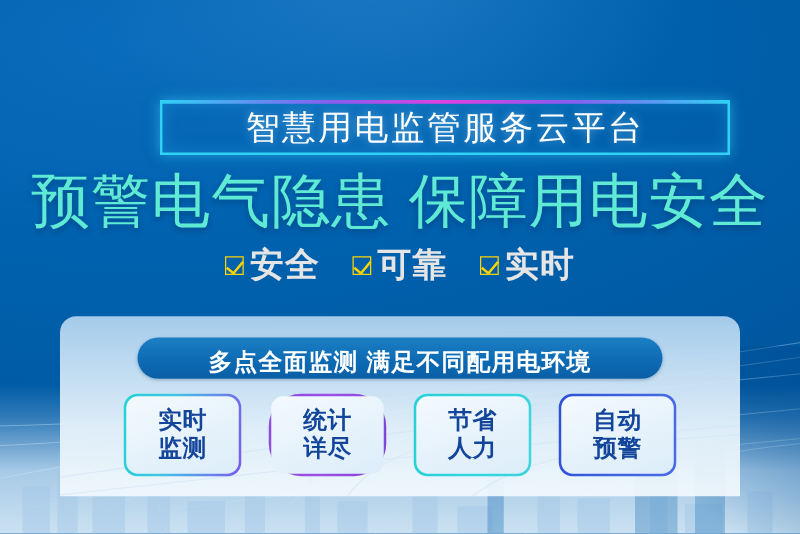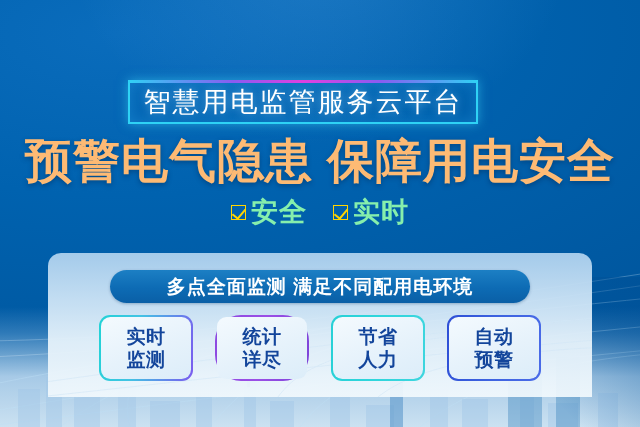--- a/index.html
+++ b/index.html
@@ -56,21 +56,21 @@
     position: absolute;
     right: 0; bottom: 0; width: 150px; height: 150px;
     background: linear-gradient(225deg, rgba(0,80,150,0.55), rgba(0,80,150,0) 70%);
   }
 
   
   .title-banner {
     position: absolute;
     left: 128px;
     top: 80px;
-    width: 350px;
+    width: 456px;
     height: 44px;
     border: 2px solid #2FD2F5;
     display: flex;
     align-items: center;
     justify-content: center;
     box-shadow: 0 0 10px rgba(60,210,245,0.55), inset 0 0 14px rgba(60,190,255,0.25);
   }
   .title-banner::before {
     content: "";
     position: absolute;
@@ -87,23 +87,23 @@
     text-shadow: 0 0 8px rgba(150,220,255,0.6);
     white-space: nowrap;
   }
 
   
   .headline {
     position: absolute;
     left: 0; right: 0;
     top: 137px;
     text-align: center;
-    color: #fdba74;
+    color: #5eead4;
     font-size: 47px;
-    font-weight: bold;
+    font-weight: normal;
     letter-spacing: 1px;
     line-height: 1;
     white-space: nowrap;
     text-shadow: 0 2px 5px rgba(0,40,85,0.45);
   }
   .headline .gap { display: inline-block; width: 14px; }
 
   
   .checks {
     position: absolute;
@@ -131,21 +131,21 @@
     position: absolute;
     left: 3px;
     top: 0px;
     width: 6px;
     height: 11px;
     border-right: 2.4px solid #FFD400;
     border-bottom: 2.4px solid #FFD400;
     transform: rotate(40deg);
   }
   .check-label {
-    color: #86efac;
+    color: #e5e5e5;
     font-size: 27px;
     font-weight: bold;
     letter-spacing: 1px;
     line-height: 1;
     white-space: nowrap;
   }
 
   
   .card {
     position: absolute;
@@ -166,21 +166,21 @@
   
   .pill {
     position: absolute;
     left: 110px;
     top: 270px;
     width: 420px;
     height: 33px;
     border-radius: 17px;
     background: linear-gradient(180deg, #1C7FC4 0%, #0D6BB4 55%, #0A5FA6 100%);
     display: flex;
-    align-items: center;
+    align-items: flex-end;
     justify-content: center;
     box-shadow: 0 1px 3px rgba(0,50,95,0.3);
   }
   .pill-text {
     color: #FFFFFF;
     font-size: 19px;
     font-weight: bold;
     letter-spacing: 1px;
     white-space: nowrap;
   }
@@ -293,20 +293,24 @@
     <span>预警电气隐患</span><span class="gap"></span><span>保障用电安全</span>
   </div>
 
   <div class="checks">
     <div class="check-item">
       <span class="check-box"></span>
       <span class="check-label">安全</span>
     </div>
     <div class="check-item">
       <span class="check-box"></span>
+      <span class="check-label">可靠</span>
+    </div>
+    <div class="check-item">
+      <span class="check-box"></span>
       <span class="check-label">实时</span>
     </div>
   </div>
 
   <div class="card">
     <svg class="card-lines" viewBox="0 0 544 144" preserveAspectRatio="none">
       <g stroke="#D2E6F6" stroke-width="0.9" fill="none" opacity="0.9">
         <path d="M-10,130 C120,112 300,86 560,64"></path>
         <path d="M-10,144 C140,128 340,104 560,86"></path>
         <path d="M230,144 C250,116 290,96 400,84"></path>

